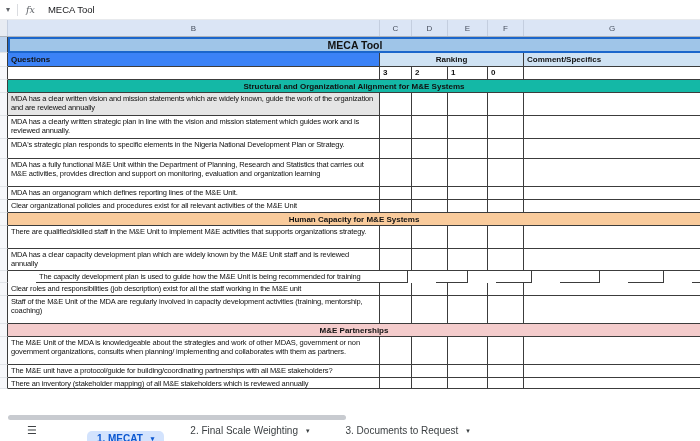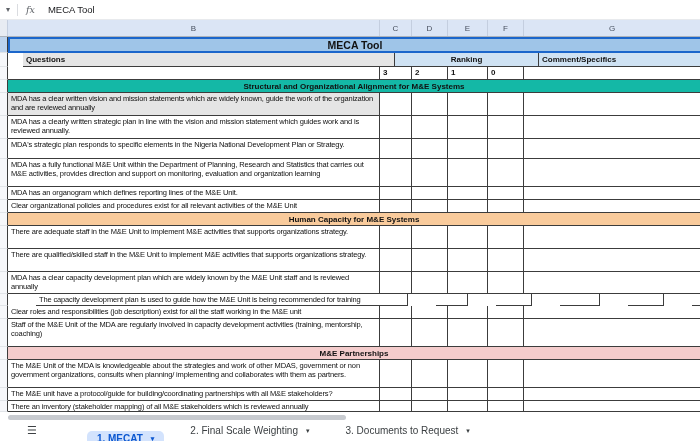--- a/index.html
+++ b/index.html
@@ -86,21 +86,21 @@
   </div>
 
   <div class="grid">
     <div class="row title-row">
       <div class="stub stub-sel"></div>
       <div class="title-cell">MECA Tool</div>
     </div>
 
     <div class="row header-row">
       <div class="stub"></div>
-      <div class="cell w-b hdr" style="background:#e5e5e5;margin-left:15px;">Questions</div>
+      <div class="cell w-b hdr" style="background:#3b82f6;">Questions</div>
       <div class="cell w-rank hdr hdr-center" style="background:#cfe2f3;">Ranking</div>
       <div class="cell w-g hdr" style="background:#cfe2f3;">Comment/Specifics</div>
     </div>
 
     <div class="row score-row">
       <div class="stub"></div>
       <div class="cell w-b"></div>
       <div class="cell w-c score-cell">3</div>
       <div class="cell w-d score-cell">2</div>
       <div class="cell w-e score-cell">1</div>
@@ -163,29 +163,20 @@
           <div class="cell w-b q-cell">Clear organizational policies and procedures exist for all relevant activities of the M&amp;E Unit</div>
           <div class="cell w-c"></div>
           <div class="cell w-d"></div>
           <div class="cell w-e"></div>
           <div class="cell w-f"></div>
           <div class="cell w-g"></div>
         </div>
         <div class="row section-row">
           <div class="stub"></div>
           <div class="section-cell" style="background: rgb(249, 203, 156);">Human Capacity for M&amp;E Systems</div>
-        </div>
-        <div class="row" style="height: 23px;">
-          <div class="stub"></div>
-          <div class="cell w-b q-cell">There are adequate staff in the M&amp;E Unit to implement M&amp;E activities that supports organizations strategy.</div>
-          <div class="cell w-c"></div>
-          <div class="cell w-d"></div>
-          <div class="cell w-e"></div>
-          <div class="cell w-f"></div>
-          <div class="cell w-g"></div>
         </div>
         <div class="row" style="height: 23px;">
           <div class="stub"></div>
           <div class="cell w-b q-cell">There are qualified/skilled staff in the M&amp;E Unit to implement M&amp;E activities that supports organizations strategy.</div>
           <div class="cell w-c"></div>
           <div class="cell w-d"></div>
           <div class="cell w-e"></div>
           <div class="cell w-f"></div>
           <div class="cell w-g"></div>
         </div>

